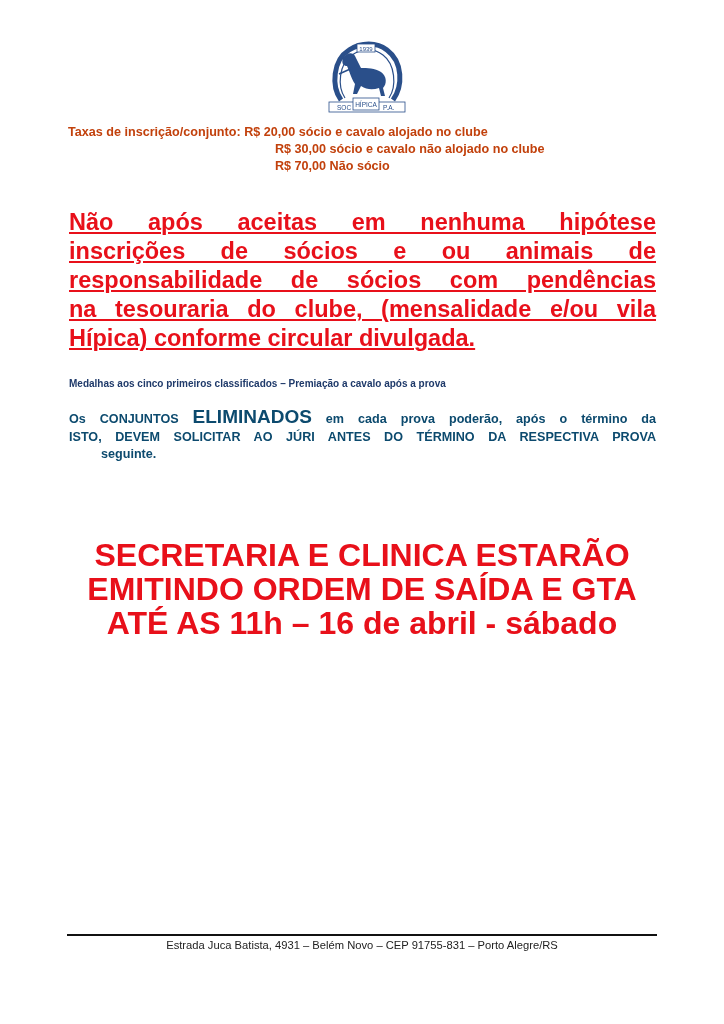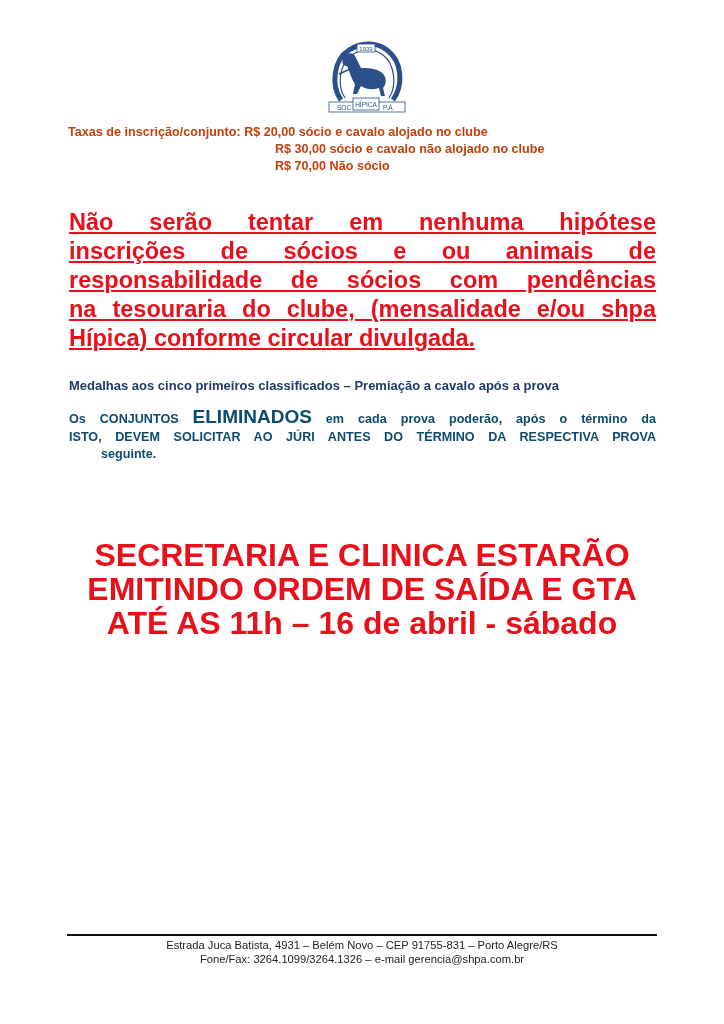--- a/index.html
+++ b/index.html
@@ -4,21 +4,21 @@
 <style>
   html, body { margin: 0; padding: 0; background: #ffffff; }
   body { width: 724px; height: 1024px; position: relative; overflow: hidden; font-family: "Liberation Sans", sans-serif; }
   .logo { position: absolute; left: 327px; top: 38px; width: 80px; height: 80px; }
   .fees { position: absolute; left: 68px; top: 124px; font-size: 12.6px; font-weight: bold; color: #c2410c; line-height: 17px; }
   .fees .row { white-space: nowrap; }
   .fees .indent { padding-left: 207px; }
   .warning { position: absolute; left: 69px; top: 208px; width: 587px; color: #e8101a; font-weight: bold; font-size: 23.5px; line-height: 29px; text-align: justify; text-decoration: underline; text-decoration-thickness: 2px; text-underline-offset: 2px; }
   .warning .line { display: block; text-align-last: justify; }
   .warning .line.last { text-align-last: left; }
-  .medals { position: absolute; left: 69px; top: 378px; font-size: 13px; font-weight: bold; color: #1f3a6a; white-space: nowrap; }
+  .medals { position: absolute; left: 69px; top: 378px; font-size: 10px; font-weight: bold; color: #1f3a6a; white-space: nowrap; }
   .eliminated { position: absolute; left: 69px; top: 408px; width: 587px; font-size: 12.6px; font-weight: bold; color: #0c4a6e; line-height: 17.5px; text-align: justify; }
   .eliminated .line { display: block; text-align-last: justify; }
   .eliminated .line.last { text-align-last: left; margin-left: 32px; }
   .eliminated .big { font-size: 19px; }
   .eliminated .u { text-decoration: underline; }
   .secretaria { position: absolute; left: 60px; top: 538px; width: 604px; text-align: center; color: #e8101a; font-weight: bold; font-size: 32px; line-height: 34px; }
   .footer-rule { position: absolute; left: 67px; top: 934px; width: 590px; height: 2px; background: #111; }
   .footer { position: absolute; left: 67px; top: 938px; width: 590px; text-align: center; font-size: 11.2px; color: #222; line-height: 14px; }
 </style>
 </head>
@@ -43,38 +43,37 @@
 <div class="fees">
   <div class="row">
     <span>Taxas de inscrição/conjunto:</span>
     <span>R$ 20,00 sócio e cavalo alojado no clube</span>
   </div>
   <div class="row indent">R$ 30,00 sócio e cavalo não alojado no clube</div>
   <div class="row indent">R$ 70,00 Não sócio</div>
 </div>
 
 <div class="warning">
-  <span class="line">Não serão tentar em nenhuma hipótese</span>
+  <span class="line">Não após aceitas em nenhuma hipótese</span>
   <span class="line">inscrições de sócios e ou animais de</span>
   <span class="line">responsabilidade de sócios com pendências</span>
-  <span class="line">na tesouraria do clube, (mensalidade e/ou shpa</span>
+  <span class="line">na tesouraria do clube, (mensalidade e/ou vila</span>
   <span class="line last">Hípica) conforme circular divulgada.</span>
 </div>
 
 <div class="medals">Medalhas aos cinco primeiros classificados – Premiação a cavalo após a prova</div>
 
 <div class="eliminated">
   <span class="line"><span>Os CONJUNTOS </span><span class="big">ELIMINADOS</span><span> em cada prova poderão, após o término da</span></span>
   <span class="line">ISTO, DEVEM SOLICITAR AO JÚRI ANTES DO TÉRMINO DA RESPECTIVA PROVA</span>
   <span class="line last">seguinte.</span>
 </div>
 
 <div class="secretaria">
   <div>SECRETARIA E CLINICA ESTARÃO</div>
   <div>EMITINDO ORDEM DE SAÍDA E GTA</div>
   <div>ATÉ AS 11h – 16 de abril - sábado</div>
 </div>
 
 <div class="footer-rule"></div>
 <div class="footer">
   <div>Estrada Juca Batista, 4931 – Belém Novo – CEP 91755-831 – Porto Alegre/RS</div>
-  <div>Fone/Fax: 3264.1099/3264.1326 – e-mail gerencia@shpa.com.br</div>
 </div>
 
 </body></html>

